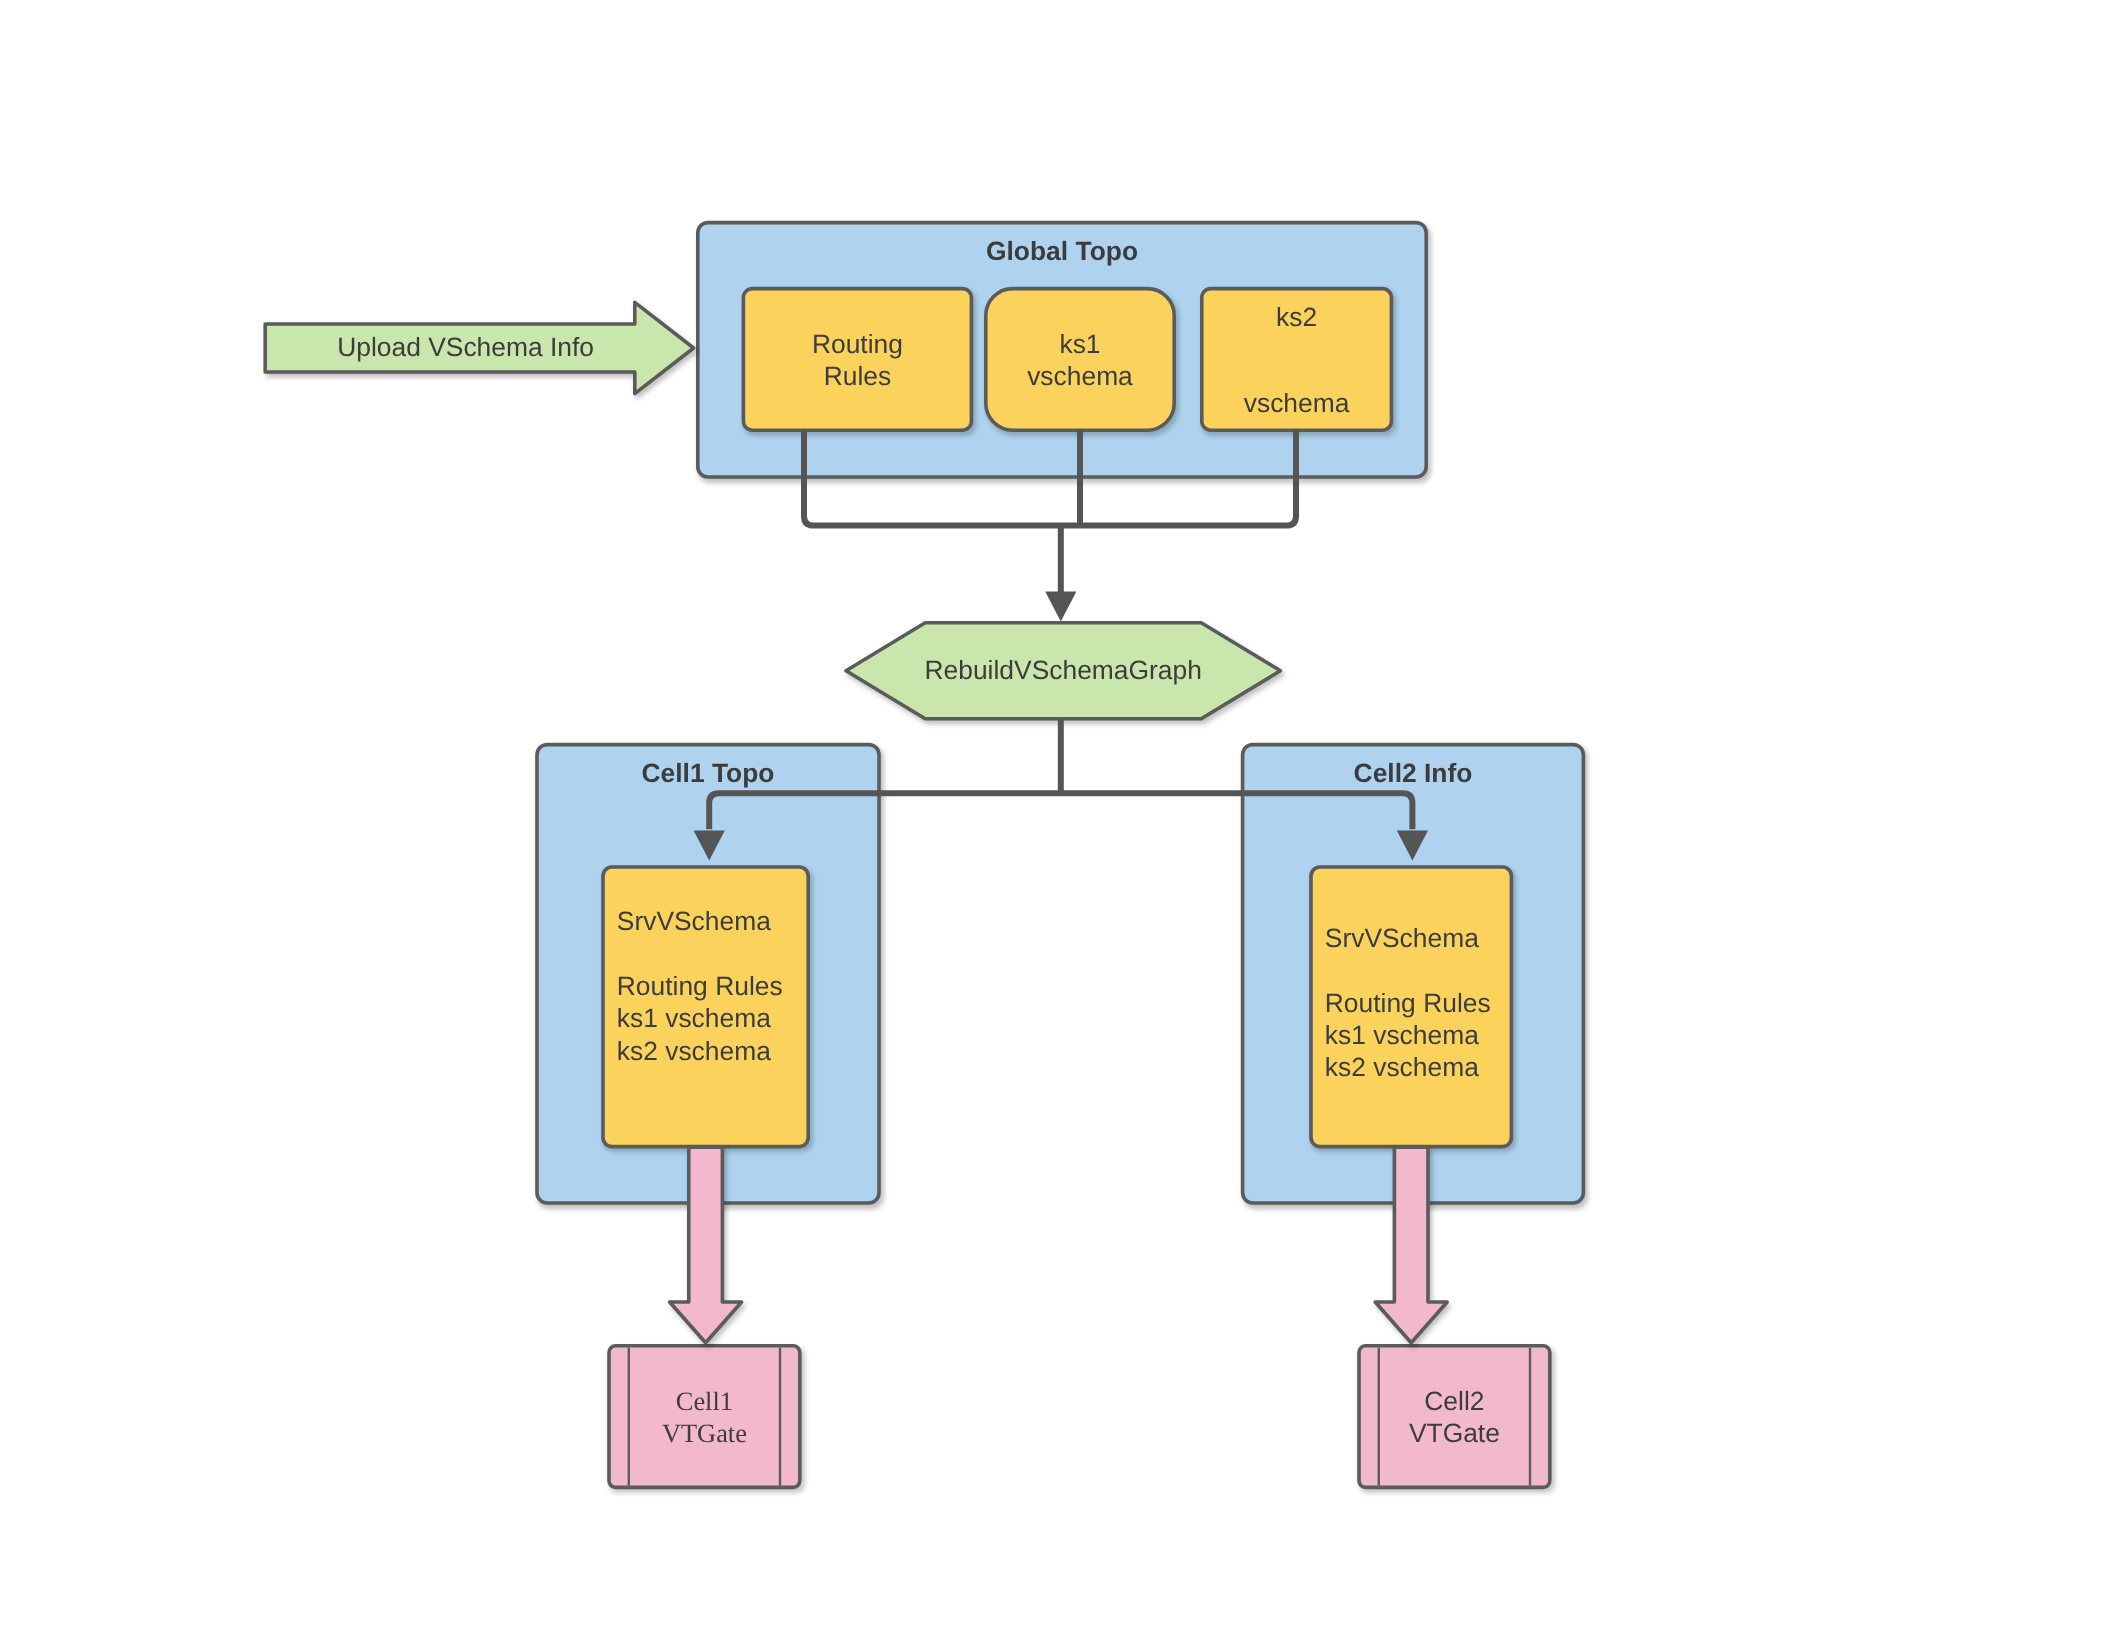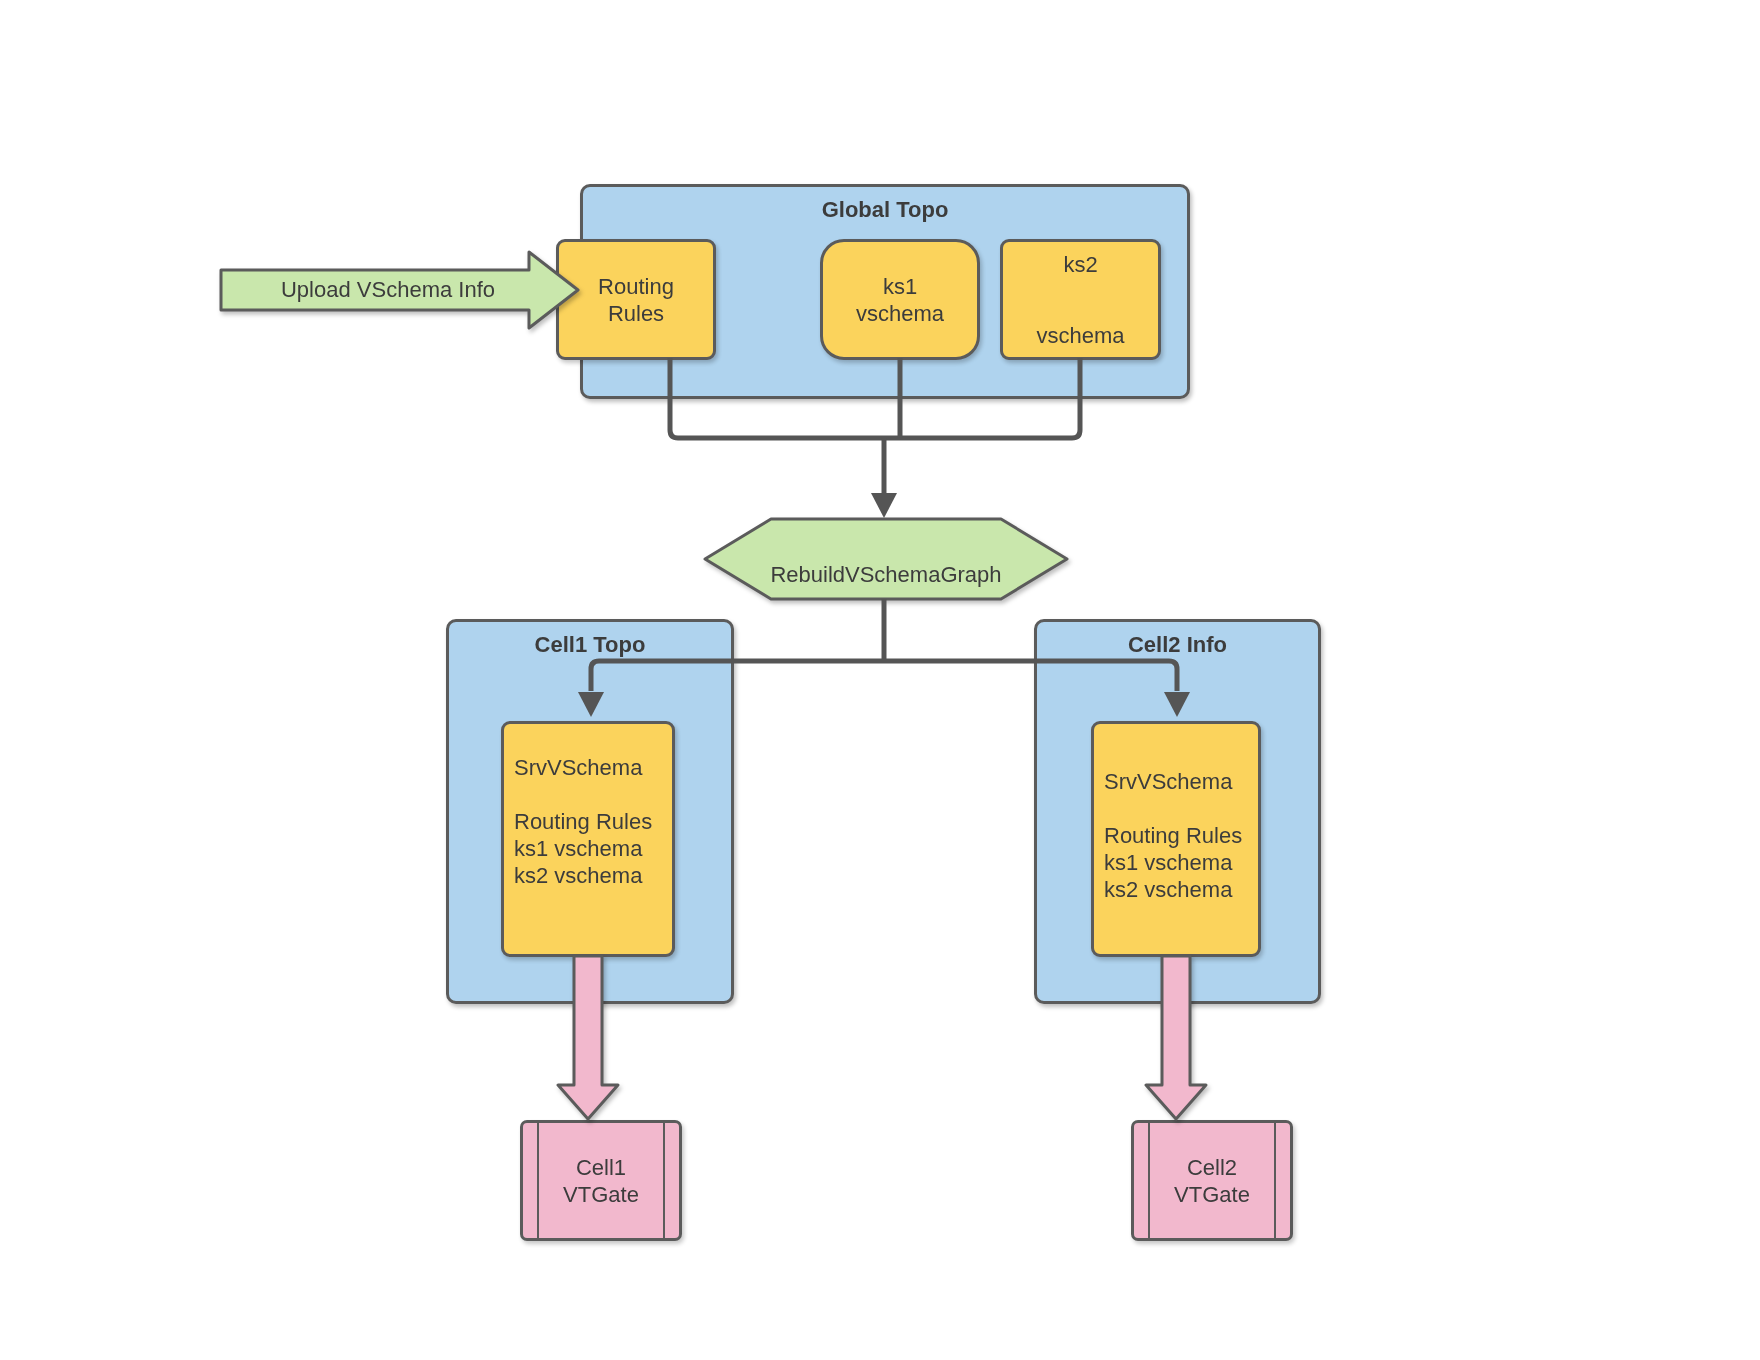--- a/index.html
+++ b/index.html
@@ -89,21 +89,21 @@
 </style>
 </head>
 <body>
 
 <div id="canvas">
 
   <div class="abs container-box" style="left:580px;top:184px;width:610px;height:215px;">
     <div class="container-title">Global Topo</div>
   </div>
 
-  <div class="abs node-box" style="left:556px;top:239px;width:160px;height:121px;">
+  <div class="abs node-box" style="left:618px;top:239px;width:193px;height:121px;">
     <div class="text-line">Routing</div>
     <div class="text-line">Rules</div>
   </div>
   <div class="abs node-box" style="left:820px;top:239px;width:160px;height:121px;border-radius:24px;">
     <div class="text-line">ks1</div>
     <div class="text-line">vschema</div>
   </div>
   <div class="abs node-box" style="left:1000px;top:239px;width:161px;height:121px;gap:44px;">
     <div class="text-line">ks2</div>
     <div class="text-line">vschema</div>
@@ -126,21 +126,21 @@
   </div>
 
   <div class="abs node-box left-align" style="left:1091px;top:721px;width:170px;height:236px;padding-top:44px;">
     <div class="text-line">SrvVSchema</div>
     <div class="text-line"></div>
     <div class="text-line">Routing Rules</div>
     <div class="text-line">ks1 vschema</div>
     <div class="text-line">ks2 vschema</div>
   </div>
 
-  <div class="abs vtgate-box" style="left:520px;top:1120px;width:162px;height:121px;">
+  <div class="abs vtgate-box" style="left:506px;top:1120px;width:162px;height:121px;font-family:Liberation Serif, serif;">
     <div class="vtgate-sidebar left"></div>
     <div class="vtgate-sidebar right"></div>
     <div class="text-line">Cell1</div>
     <div class="text-line">VTGate</div>
   </div>
   <div class="abs vtgate-box" style="left:1095px;top:1120px;width:162px;height:121px;margin-left:36px;">
     <div class="vtgate-sidebar left"></div>
     <div class="vtgate-sidebar right"></div>
     <div class="text-line">Cell2</div>
     <div class="text-line">VTGate</div>
@@ -160,15 +160,15 @@
     <path class="conn" d="M884,599 L884,661"></path>
     <path class="conn" d="M591,691 L591,669 Q591,661 599,661 L1169,661 Q1177,661 1177,669 L1177,691"></path>
     <path class="conn-head" d="M591,717 L578,692 L604,692 Z"></path>
     <path class="conn-head" d="M1177,717 L1164,692 L1190,692 Z"></path>
 
     <polygon class="shape-pink shadowed" points="574,956 602,956 602,1085 618,1085 588,1119 558,1085 574,1085"></polygon>
     <polygon class="shape-pink shadowed" points="1162,956 1190,956 1190,1085 1206,1085 1176,1119 1146,1085 1162,1085"></polygon>
   </svg>
 
   <div class="abs float-label" style="left:221px;top:270px;width:308px;height:40px;padding-left:26px;">Upload VSchema Info</div>
-  <div class="abs float-label" style="left:705px;top:519px;width:362px;height:80px;margin-top:16px;">RebuildVSchemaGraph</div>
+  <div class="abs float-label" style="left:705px;top:519px;width:362px;height:80px;">RebuildVSchemaGraph</div>
 
 </div>
 
 </body></html>

